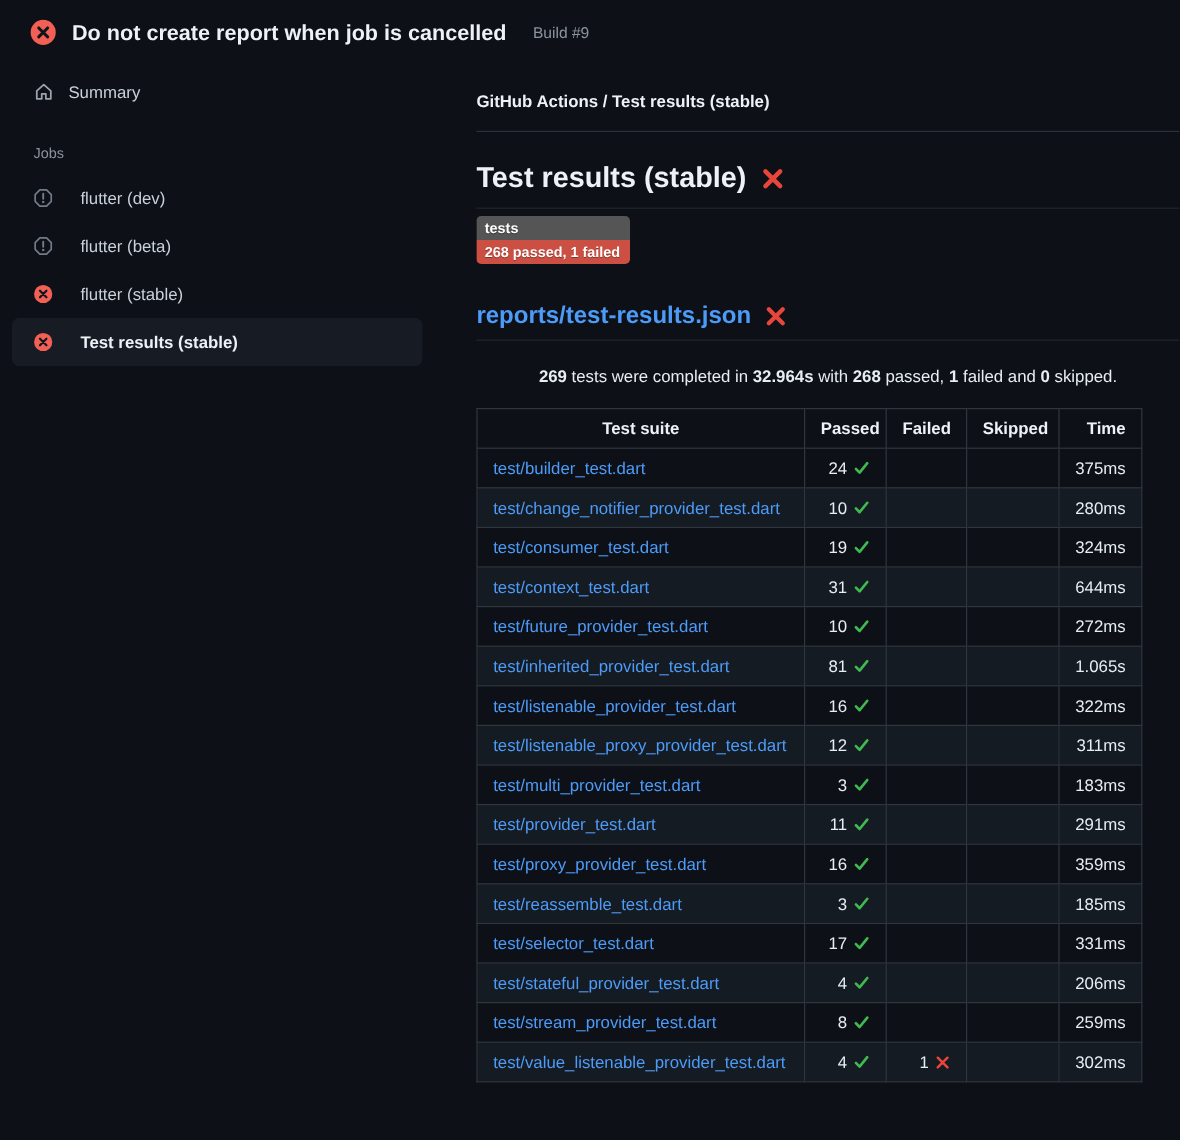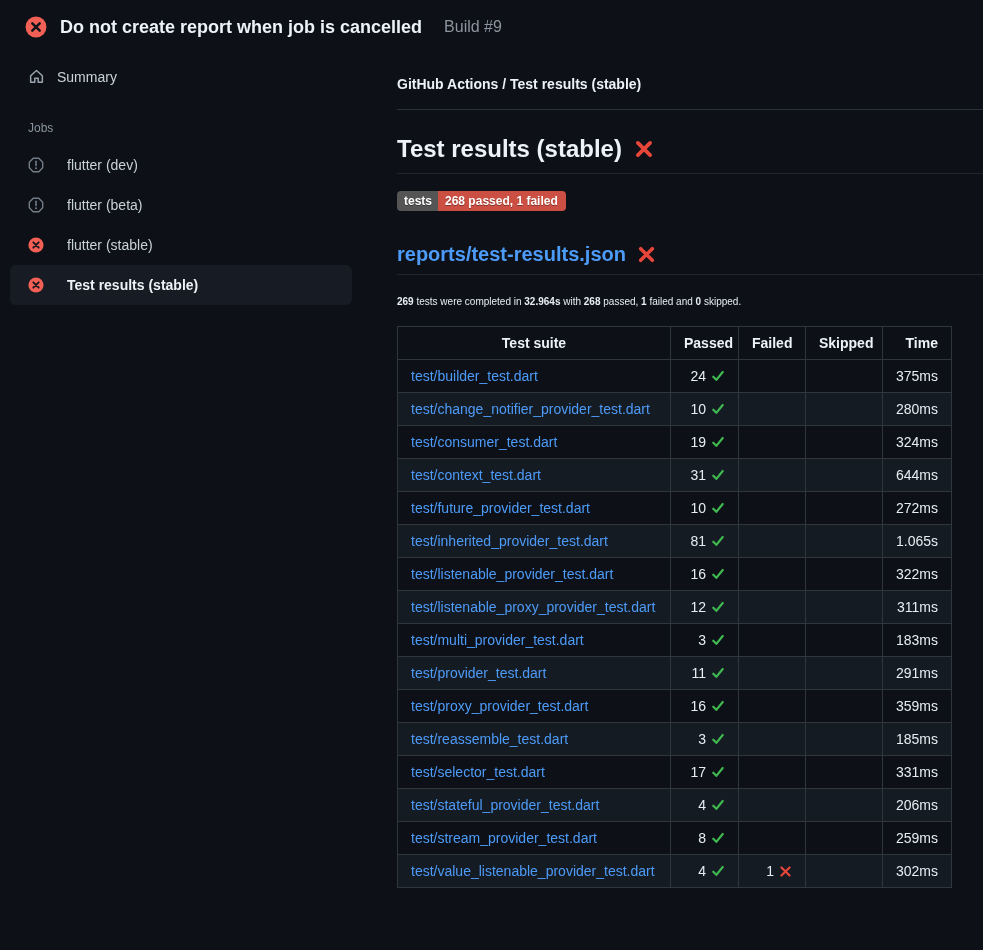--- a/index.html
+++ b/index.html
@@ -14,42 +14,42 @@
   body{
     width:983px;height:950px;overflow:hidden;
     background:var(--bg);color:var(--fg);
     font-family:"Liberation Sans","DejaVu Sans",sans-serif;
     font-size:14px;
   }
   svg{display:block;}
   
   .app-header{display:flex;align-items:center;gap:13px;padding:16px 24px 10px 25px;}
   .app-header .title{font-size:18px;font-weight:700;color:#ecf2f8;}
-  .app-header .build{font-size:16px;font-weight:400;color:var(--muted);margin-left:9px;}
+  .app-header .build{font-size:13px;font-weight:400;color:var(--muted);margin-left:9px;}
   
   .layout{display:flex;align-items:flex-start;}
   .sidebar{width:380px;flex:none;padding-top:14px;}
   .summary-item{display:flex;align-items:flex-end;gap:12px;padding:6px 16px 6px 28px;color:#c9d1d9;cursor:pointer;}
   .jobs-label{margin:30px 0 10px 28px;font-size:12px;color:var(--muted);}
   .job-item{display:flex;align-items:center;gap:23px;height:40px;margin:0 28px 0 10px;padding-left:18px;border-radius:6px;color:#c9d1d9;cursor:pointer;}
   .job-item.selected{background:#171c24;color:#eef2f6;font-weight:700;}
   .job-item .label,.summary-item .label{font-size:14px;}
   
   .main{flex:1;padding:28px 0 16px 17px;min-width:0;}
   .workflow-title{font-size:14px;font-weight:700;color:#ecf2f8;}
   .workflow-subtitle{margin-top:5px;font-size:12px;color:var(--muted);}
   .divider{border:0;border-top:1px solid var(--border);margin:17px 0 0 0;}
   .section-heading{display:flex;align-items:center;gap:12px;margin-top:25px;padding-bottom:9px;border-bottom:1px solid #21262d;}
   .section-heading .h1{font-size:24px;font-weight:600;color:#ecf2f8;line-height:1.2;}
-  .badge{display:inline-flex;margin-top:17px;border-radius:4px;overflow:hidden;font-size:12px;font-weight:600;color:#fff;text-shadow:0 1px 0 rgba(0,0,0,.35);line-height:1;}
+  .badge{display:inline-flex;margin-top:6px;border-radius:4px;overflow:hidden;font-size:12px;font-weight:600;color:#fff;text-shadow:0 1px 0 rgba(0,0,0,.35);line-height:1;flex-direction:column;}
   .badge .b-label{background:var(--badge-label-bg);padding:4px 6px 4px 7px;}
   .badge .b-value{background:var(--badge-value-bg);padding:4px 8px 4px 7px;}
   .report-heading{display:flex;align-items:center;gap:11px;margin-top:32px;padding-bottom:8px;border-bottom:1px solid #21262d;}
   .report-heading .h2{font-size:20px;font-weight:700;color:var(--link-blue);text-decoration:none;cursor:pointer;text-align:right;}
-  .summary-line{margin-top:21px;font-size:10px;color:var(--fg);}
+  .summary-line{margin-top:21px;font-size:14px;color:var(--fg);text-align:center;}
   .summary-line b{font-weight:700;}
   
   table.results{border-collapse:collapse;margin-top:19px;table-layout:fixed;width:554px;}
   .results th,.results td{border:1px solid var(--table-border);height:33px;padding:0 13px;font-size:14px;white-space:nowrap;overflow:hidden;}
   .results th{font-weight:700;color:#ecf2f8;text-align:center;}
   .results th.al-right,.results td.al-right{text-align:right;}
   .results tbody tr:nth-child(even){background:#151b23;}
   .results a{color:var(--link-blue);text-decoration:none;cursor:pointer;}
   .cell-num{color:var(--fg);}
   .mini-icon{display:inline-block;vertical-align:-2px;margin-left:5px;}

